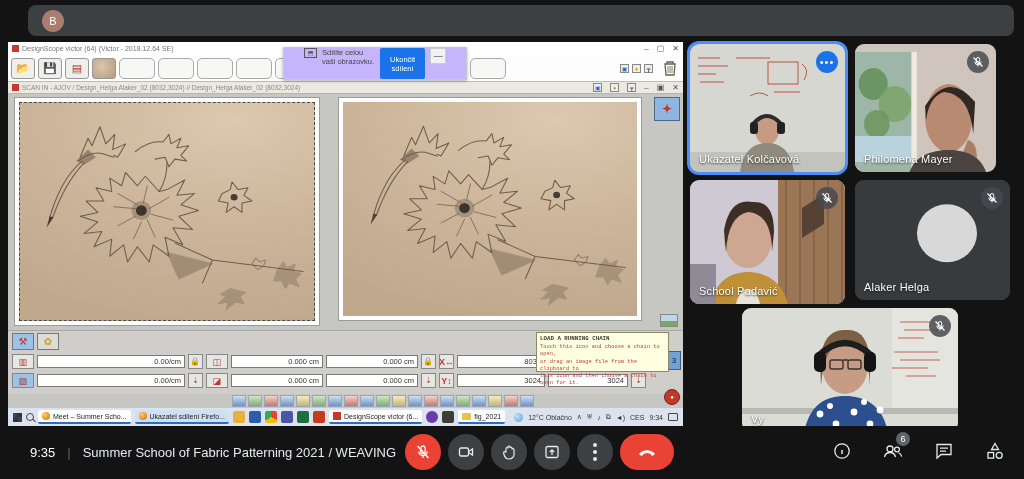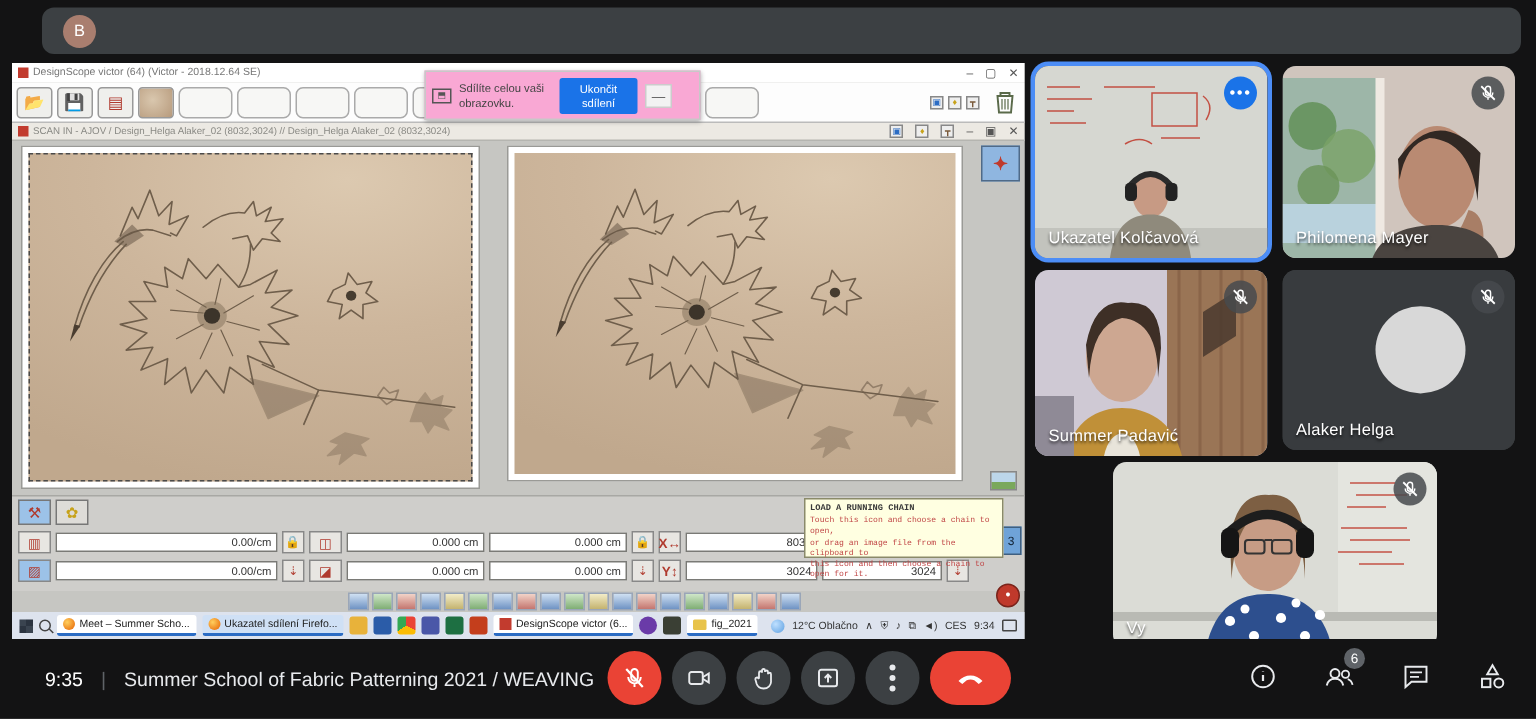--- a/index.html
+++ b/index.html
@@ -42,23 +42,23 @@
            background:radial-gradient(120% 95% at 72% 8%, #dcc9b0 0%, #cdb69c 48%, #c0a88d 100%); }
   .paper.dashed { outline:1px dashed #4a4a4a; outline-offset:-1px; }
   .paper svg { width:100%; height:100%; display:block; }
   .sidebtn { position:absolute; right:3px; top:3px; width:26px; height:24px; background:#8fb6e0;
              border:1px solid #4f6a88; display:flex; align-items:center; justify-content:center;
              color:#c0392b; font-size:12px; font-weight:bold; }
   .landico { position:absolute; right:5px; bottom:3px; width:18px; height:13px; border:1px solid #888;
              background:linear-gradient(#bcd6ea 55%, #7aa85c 55%); }
 
   
-  .notice { position:absolute; left:275px; top:5px; width:184px; height:33px; background:#f9a8d4;
+  .notice { position:absolute; left:275px; top:5px; width:184px; height:33px; background:#c4b5fd;
             border:1px solid #c8c8c8; box-shadow:0 1px 3px rgba(0,0,0,.3);
-            display:flex; align-items:center; gap:5px; padding:0 4px; z-index:5; }
+            display:flex; gap:5px; padding:0 20px; z-index:5; }
   .notice .scr { width:13px; height:10px; border:1px solid #555; font-size:6px; line-height:9px;
                  text-align:center; color:#555; flex:none; }
   .notice .ntx { font-size:7.5px; color:#444; line-height:1.25; width:62px; }
   .notice .stop { background:#1a73e8; color:#fff; font-size:7.5px; line-height:1.2; text-align:center;
                   padding:3px 5px; border:none; border-radius:2px; width:52px; }
   .notice .hide { width:18px; height:16px; border:1px solid #ccc; background:#f2f2f2; font-size:9px;
                   color:#555; display:flex; align-items:center; justify-content:center; }
 
   
   .cpanel { position:absolute; left:0; top:288px; width:100%; height:64px; background:#cfcecb;
@@ -113,21 +113,21 @@
   .tico { width:12px; height:12px; border-radius:2px; flex:none; }
   .tray { margin-left:auto; display:flex; align-items:center; gap:5px; font-size:7px; color:#333; }
   .wx { width:9px; height:9px; border-radius:50%; background:radial-gradient(circle at 35% 35%, #bfe0ff, #5d9fe0); }
   .trayglyph { font-size:7px; color:#333; }
   .nbox { width:10px; height:8px; border:1px solid #444; border-radius:1px; }
 
   
   .tile { position:absolute; border-radius:9px; overflow:hidden; background:#3c4043; }
   .tile.speaking { box-shadow:0 0 0 3px #4c8df6; }
   .t1 { left:690px; top:44px;  width:155px; height:128px; }
-  .t2 { left:855px; top:44px;  width:155px; height:128px; }
+  .t2 { left:855px; top:44px;  width:141px; height:128px; }
   .t3 { left:690px; top:180px; width:155px; height:124px; }
   .t4 { left:855px; top:180px; width:155px; height:120px; }
   .t5 { left:742px; top:308px; width:216px; height:124px;padding-left:44px; }
   .tile svg.scene { position:absolute; inset:0; width:100%; height:100%; }
   .nameTag { position:absolute; left:9px; bottom:7px; color:#fff; font-size:11px;
              text-shadow:0 1px 2px rgba(0,0,0,.75); letter-spacing:.2px; }
   .mutebdg { position:absolute; right:7px; top:7px; width:22px; height:22px; border-radius:50%;
              background:rgba(70,74,77,.85); display:flex; align-items:center; justify-content:center; }
   .morebdg { position:absolute; right:7px; top:7px; width:22px; height:22px; border-radius:50%;
              background:#1a73e8; color:#fff; display:flex; align-items:center; justify-content:center;
@@ -434,21 +434,21 @@
       <path d="M20,124 C26,100 42,92 58,92 C74,92 92,100 98,124 Z" fill="#c09038"></path>
       <path d="M46,124 C50,104 66,104 70,124 Z" fill="#e8e4da"></path>
       <rect x="0" y="84" width="26" height="40" fill="#8f8a96"></rect>
     </svg>
     <div class="mutebdg">
       <svg width="12" height="12" viewBox="0 0 12 12">
           <path d="M6,1.5 a1.7,1.7 0 0 1 1.7,1.7 v2.6 a1.7,1.7 0 0 1 -3.4,0 v-2.6 A1.7,1.7 0 0 1 6,1.5 Z M2.8,5.6 a3.2,3.2 0 0 0 6.4,0 M6,8.8 v1.7" fill="none" stroke="#fff" stroke-width="1"></path>
           <path d="M1.5,1.5 L10.5,10.5" stroke="#fff" stroke-width="1.2"></path>
         </svg>
     </div>
-    <div class="nameTag">Summer Padavić</div>
+    <div class="nameTag">School Padavić</div>
   </div>
 
   <div class="tile t4">
     <svg class="scene" viewBox="0 0 155 124" preserveAspectRatio="none">
       <rect width="155" height="124" fill="#383b3e"></rect>
       <circle cx="92" cy="55" r="30" fill="#d8d8d8"></circle>
       <g clip-path="circle(30px at 92px 55px)">
         <rect x="62" y="25" width="60" height="60" fill="#cfcfcf"></rect>
         <ellipse cx="92" cy="40" rx="26" ry="12" fill="#ece9e4"></ellipse>
         <ellipse cx="92" cy="32" rx="14" ry="10" fill="#e2ded6"></ellipse>

